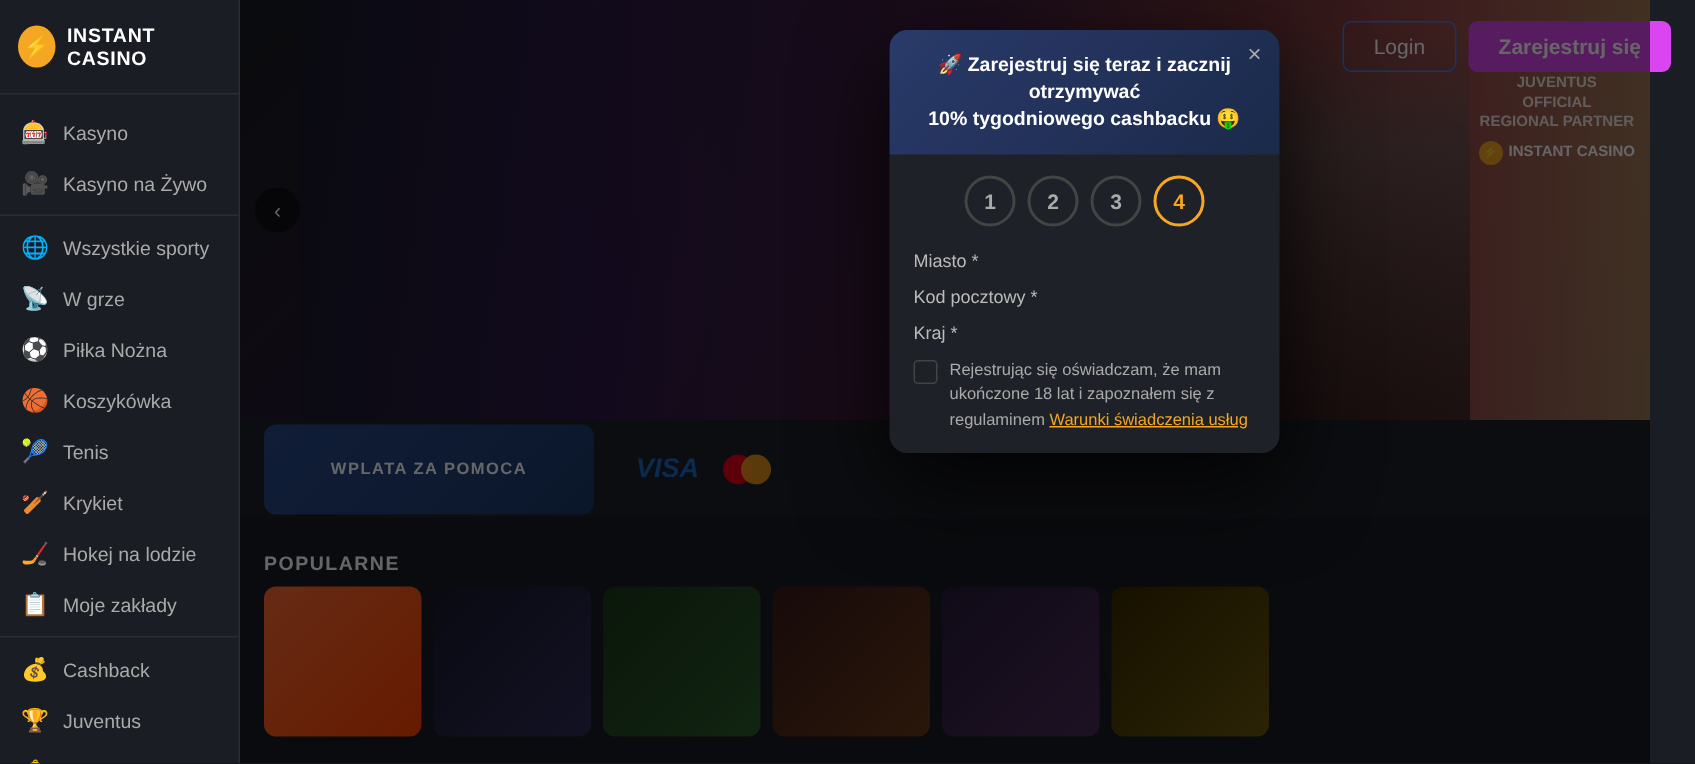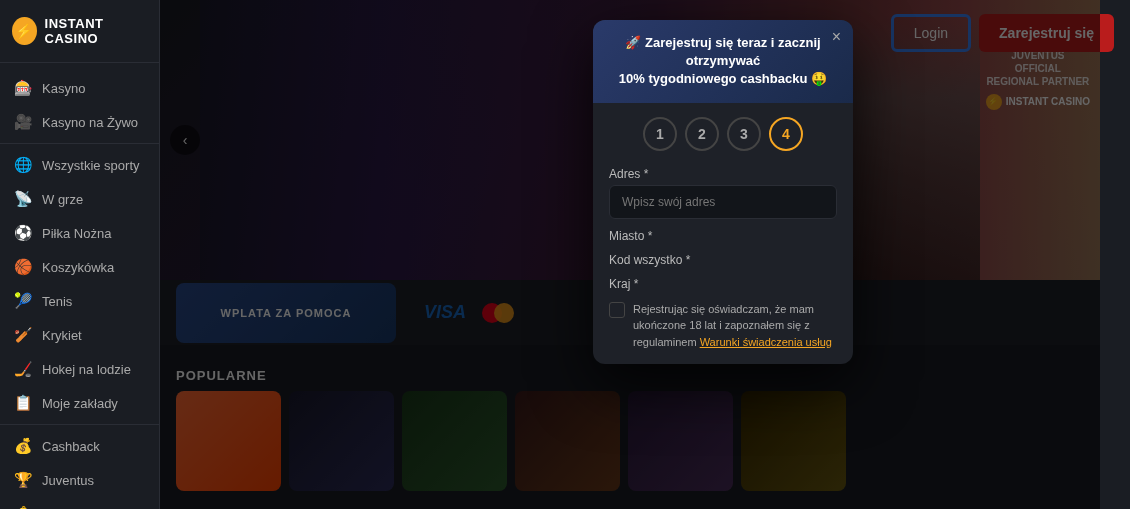--- a/index.html
+++ b/index.html
@@ -27,25 +27,25 @@
     .sidebar-divider { border: none; border-top: 1px solid #2a2d35; margin: 4px 0; }
 
     
     .main { flex: 1; position: relative; overflow: hidden; background: #1a1d23; }
 
     
     .top-header {
       position: absolute; top: 0; right: 0; display: flex; gap: 8px; padding: 14px 16px; z-index: 10;
     }
     .btn-login {
-      background: transparent; border: 3px solid #3b82f6; color: #fff; padding: 8px 20px;
+      background: transparent; border: 1px solid #3b82f6; color: #fff; padding: 8px 20px;
       border-radius: 6px; font-size: 14px; cursor: pointer;
     }
     .btn-register {
-      background: #b91c1c; border: none; color: #fff; padding: 8px 20px;
+      background: #d946ef; border: none; color: #fff; padding: 8px 20px;
       border-radius: 6px; font-size: 14px; cursor: pointer; font-weight: 600;
     }
 
     
     .hero-banner {
       width: 940px; height: 280px; position: absolute; top: 0; left: 0;
       background: linear-gradient(135deg, #1a1d23 0%, #2c1a3a 40%, #3a1a1a 70%, #1a1d23 100%);
       overflow: hidden;
     }
     .hero-back-btn {
@@ -312,31 +312,27 @@
           <span>2</span>
         </div>
         <div class="step">
           <span>3</span>
         </div>
         <div class="step active">
           <span>4</span>
         </div>
       </div>
 
-      <div class="field-group">
-        <label class="field-label">Adres *</label>
-        <input class="field-input" type="text" placeholder="Wpisz swój adres" style="">
-      </div>
 
       <div class="field-group">
         <label class="field-label">Miasto *</label>
       </div>
 
       <div class="field-group">
-        <label class="field-label">Kod wszystko *</label>
+        <label class="field-label">Kod pocztowy *</label>
       </div>
 
       <div class="field-group">
         <label class="field-label">Kraj *</label>
       </div>
 
       <div class="checkbox-row">
         <div class="checkbox-box"></div>
         <span class="checkbox-text">
           <span>Rejestrując się oświadczam, że mam ukończone 18 lat i zapoznałem się z regulaminem </span>

